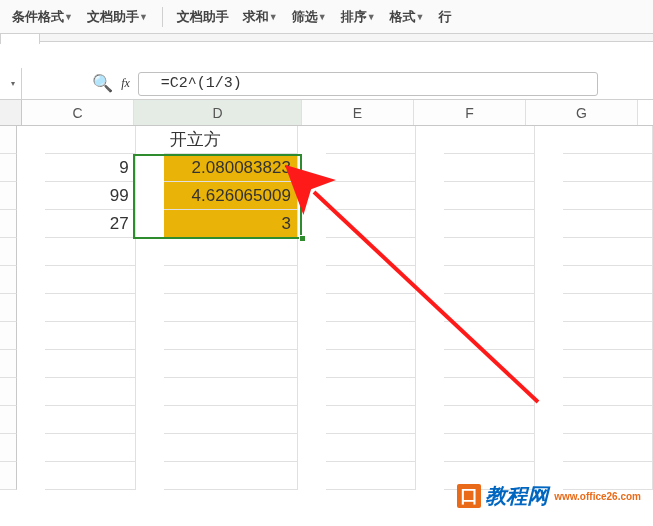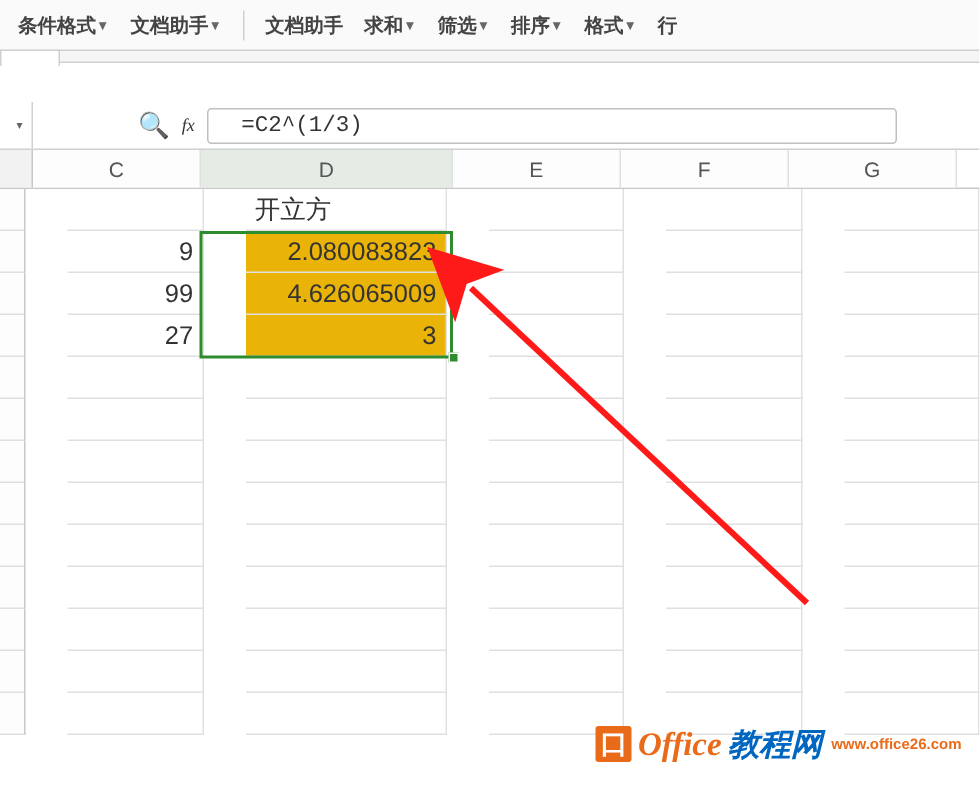--- a/index.html
+++ b/index.html
@@ -224,16 +224,15 @@
           <path d="M0,0 L12,6 L0,12 L3,6 Z" fill="#ff1a1a"></path>
         </marker>
       </defs>
       <line x1="238" y1="222" x2="14" y2="12" stroke="#ff1a1a" stroke-width="4" marker-end="url(#ah)"></line>
     </svg>
   </div>
 </div>
 
 <div class="watermark">
   <div class="logo">口</div>
-  <span class="t1">Office</span>
   <span class="t2">教程网</span>
   <span class="url">www.office26.com</span>
 </div>
 
 </body></html>

